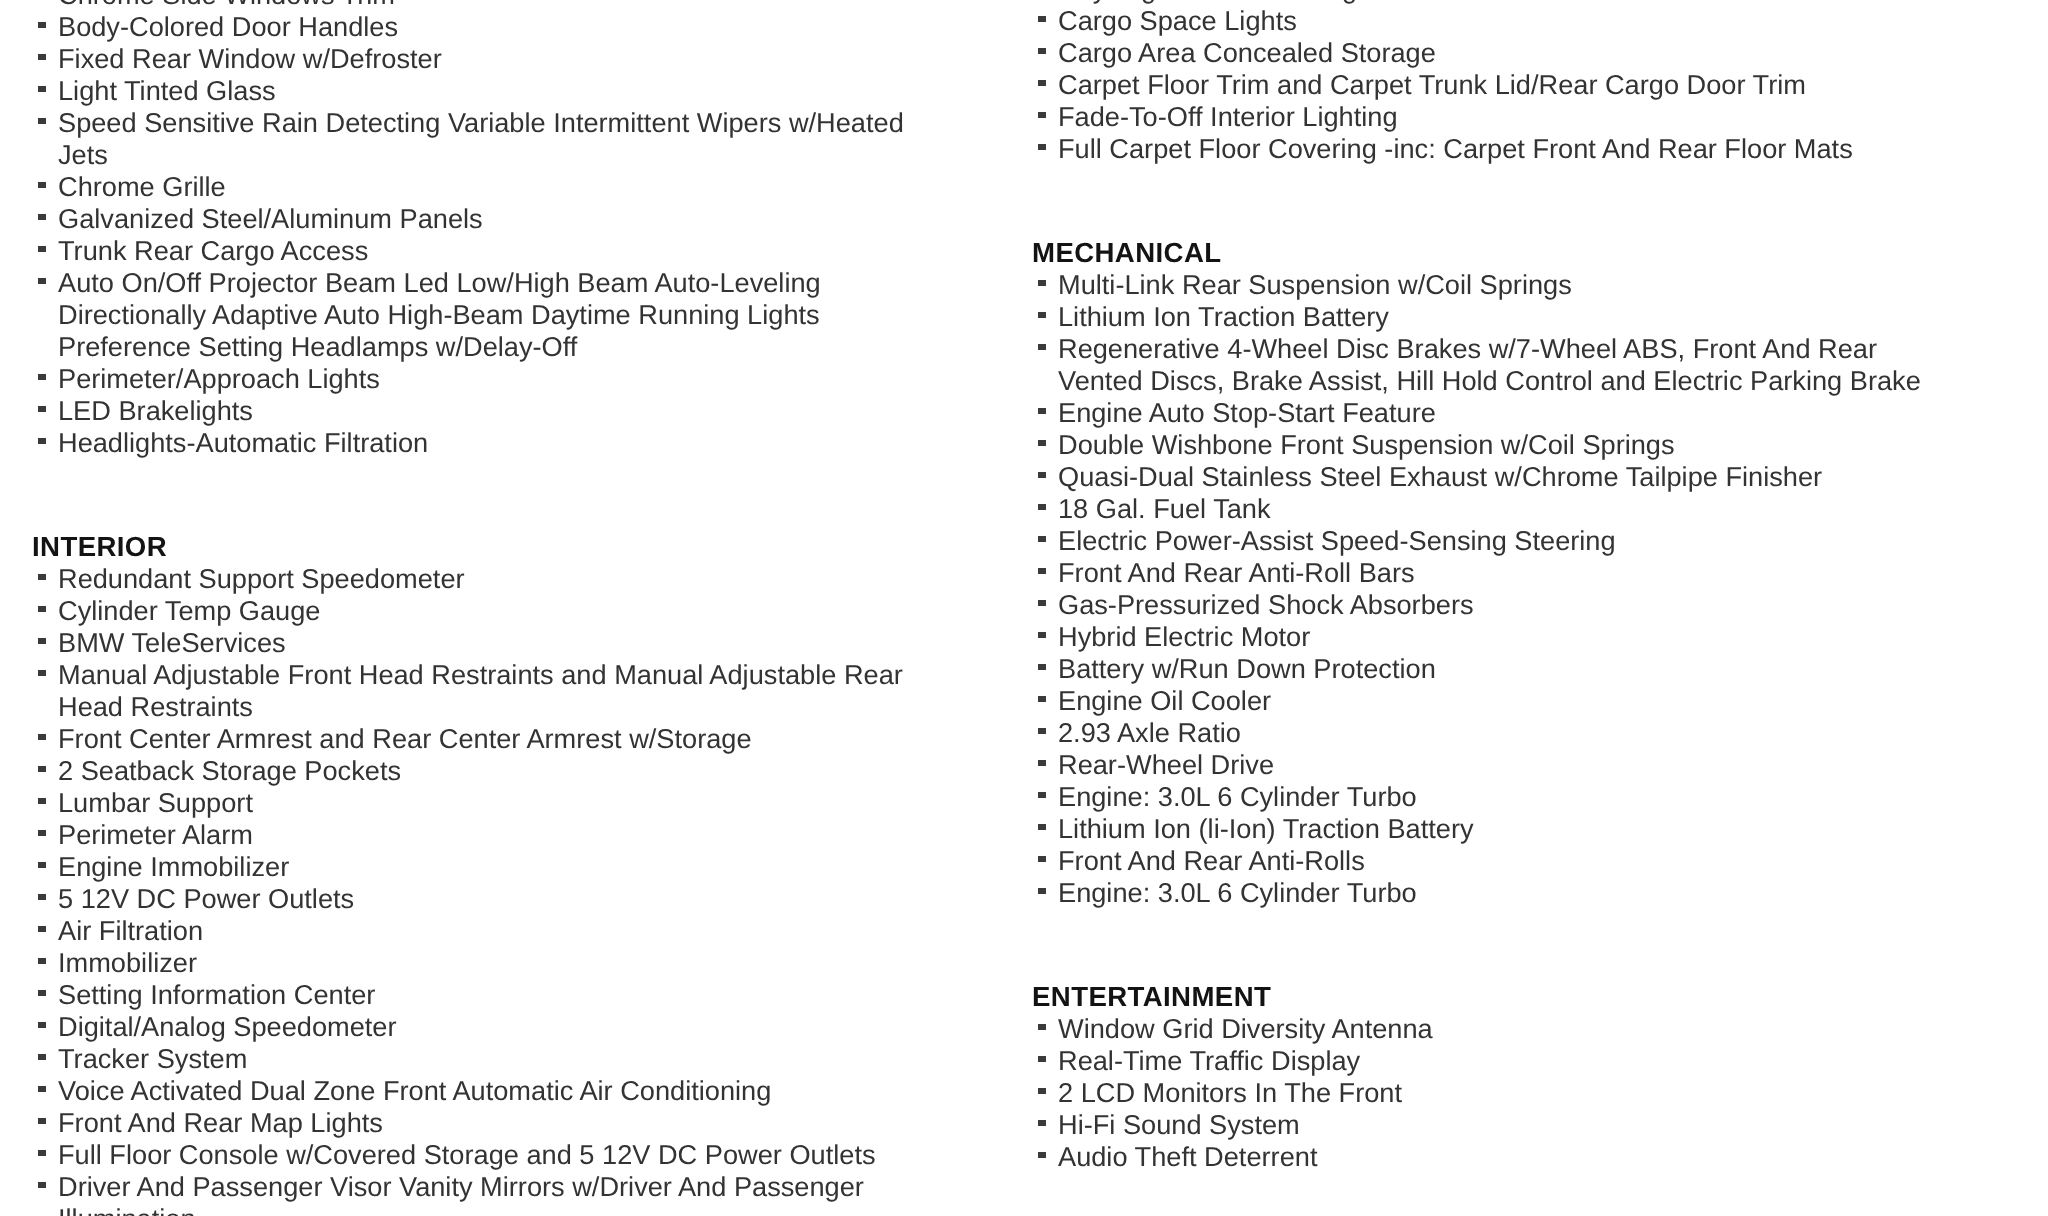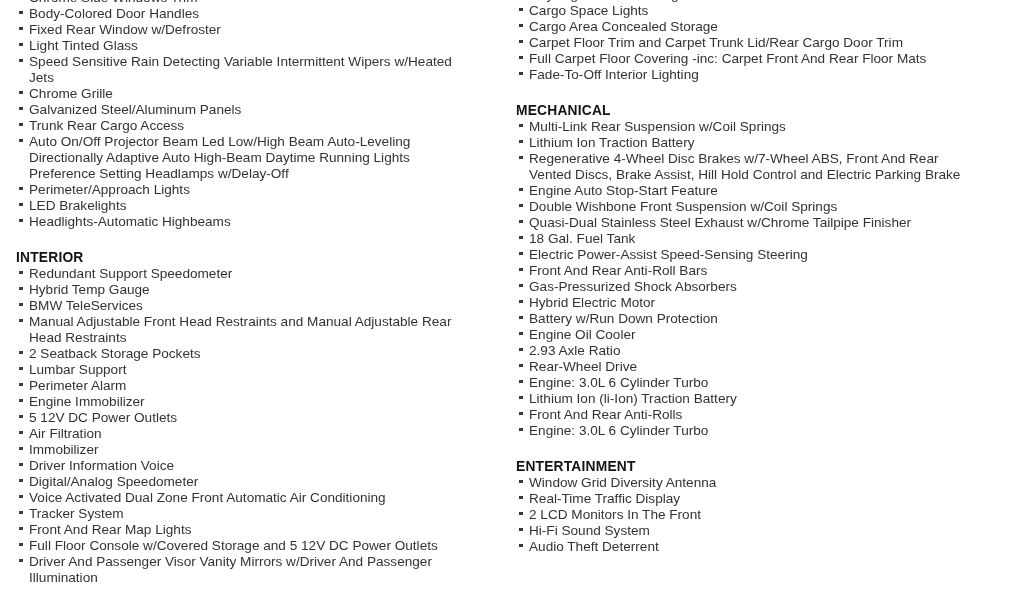--- a/index.html
+++ b/index.html
@@ -13,21 +13,21 @@
     position: relative;
     background: var(--bg, #ffffff);
     font-family: "Liberation Sans", sans-serif;
   }
   .column {
     position: absolute;
   }
   #col-left  { left: 16px;  top: -10px; width: 497px; }
   #col-right { left: 516px; top: -13px; width: 500px; }
 
-  .section.headed { margin-top: 20px; }
+  .section.headed { margin-top: 36px; }
 
   .section-heading {
     font-size: 13.8px;
     line-height: 16px;
     font-weight: bold;
     color: var(--heading, #131313);
     letter-spacing: 0.2px;
   }
   .feature-item {
     position: relative;
@@ -58,54 +58,55 @@
       <div class="feature-item"><span class="bullet"></span><span>Speed Sensitive Rain Detecting Variable Intermittent Wipers w/Heated
 Jets</span></div>
       <div class="feature-item"><span class="bullet"></span><span>Chrome Grille</span></div>
       <div class="feature-item"><span class="bullet"></span><span>Galvanized Steel/Aluminum Panels</span></div>
       <div class="feature-item"><span class="bullet"></span><span>Trunk Rear Cargo Access</span></div>
       <div class="feature-item"><span class="bullet"></span><span>Auto On/Off Projector Beam Led Low/High Beam Auto-Leveling
 Directionally Adaptive Auto High-Beam Daytime Running Lights
 Preference Setting Headlamps w/Delay-Off</span></div>
       <div class="feature-item"><span class="bullet"></span><span>Perimeter/Approach Lights</span></div>
       <div class="feature-item"><span class="bullet"></span><span>LED Brakelights</span></div>
-      <div class="feature-item"><span class="bullet"></span><span>Headlights-Automatic Highbeams</span></div>
+      <div class="feature-item"><span class="bullet"></span><span>Headlights-Automatic Filtration</span></div>
     </div>
     <div class="section headed">
       <div class="section-heading">INTERIOR</div>
       <div class="feature-item"><span class="bullet"></span><span>Redundant Support Speedometer</span></div>
-      <div class="feature-item"><span class="bullet"></span><span>Hybrid Temp Gauge</span></div>
+      <div class="feature-item"><span class="bullet"></span><span>Cylinder Temp Gauge</span></div>
       <div class="feature-item"><span class="bullet"></span><span>BMW TeleServices</span></div>
       <div class="feature-item"><span class="bullet"></span><span>Manual Adjustable Front Head Restraints and Manual Adjustable Rear
 Head Restraints</span></div>
+      <div class="feature-item"><span class="bullet"></span><span>Front Center Armrest and Rear Center Armrest w/Storage</span></div>
       <div class="feature-item"><span class="bullet"></span><span>2 Seatback Storage Pockets</span></div>
       <div class="feature-item"><span class="bullet"></span><span>Lumbar Support</span></div>
       <div class="feature-item"><span class="bullet"></span><span>Perimeter Alarm</span></div>
       <div class="feature-item"><span class="bullet"></span><span>Engine Immobilizer</span></div>
       <div class="feature-item"><span class="bullet"></span><span>5 12V DC Power Outlets</span></div>
       <div class="feature-item"><span class="bullet"></span><span>Air Filtration</span></div>
       <div class="feature-item"><span class="bullet"></span><span>Immobilizer</span></div>
-      <div class="feature-item"><span class="bullet"></span><span>Driver Information Voice</span></div>
+      <div class="feature-item"><span class="bullet"></span><span>Setting Information Center</span></div>
       <div class="feature-item"><span class="bullet"></span><span>Digital/Analog Speedometer</span></div>
+      <div class="feature-item"><span class="bullet"></span><span>Tracker System</span></div>
       <div class="feature-item"><span class="bullet"></span><span>Voice Activated Dual Zone Front Automatic Air Conditioning</span></div>
-      <div class="feature-item"><span class="bullet"></span><span>Tracker System</span></div>
       <div class="feature-item"><span class="bullet"></span><span>Front And Rear Map Lights</span></div>
       <div class="feature-item"><span class="bullet"></span><span>Full Floor Console w/Covered Storage and 5 12V DC Power Outlets</span></div>
       <div class="feature-item"><span class="bullet"></span><span>Driver And Passenger Visor Vanity Mirrors w/Driver And Passenger
 Illumination</span></div>
     </div>
   </div>
 <div id="col-right" class="column">
     <div class="section">
       <div class="feature-item"><span>Day-Night Auto-Dimming Rearview Mirror</span></div>
       <div class="feature-item"><span class="bullet"></span><span>Cargo Space Lights</span></div>
       <div class="feature-item"><span class="bullet"></span><span>Cargo Area Concealed Storage</span></div>
       <div class="feature-item"><span class="bullet"></span><span>Carpet Floor Trim and Carpet Trunk Lid/Rear Cargo Door Trim</span></div>
+      <div class="feature-item"><span class="bullet"></span><span>Fade-To-Off Interior Lighting</span></div>
       <div class="feature-item"><span class="bullet"></span><span>Full Carpet Floor Covering -inc: Carpet Front And Rear Floor Mats</span></div>
-      <div class="feature-item"><span class="bullet"></span><span>Fade-To-Off Interior Lighting</span></div>
     </div>
     <div class="section headed">
       <div class="section-heading">MECHANICAL</div>
       <div class="feature-item"><span class="bullet"></span><span>Multi-Link Rear Suspension w/Coil Springs</span></div>
       <div class="feature-item"><span class="bullet"></span><span>Lithium Ion Traction Battery</span></div>
       <div class="feature-item"><span class="bullet"></span><span>Regenerative 4-Wheel Disc Brakes w/7-Wheel ABS, Front And Rear
 Vented Discs, Brake Assist, Hill Hold Control and Electric Parking Brake</span></div>
       <div class="feature-item"><span class="bullet"></span><span>Engine Auto Stop-Start Feature</span></div>
       <div class="feature-item"><span class="bullet"></span><span>Double Wishbone Front Suspension w/Coil Springs</span></div>
       <div class="feature-item"><span class="bullet"></span><span>Quasi-Dual Stainless Steel Exhaust w/Chrome Tailpipe Finisher</span></div>

